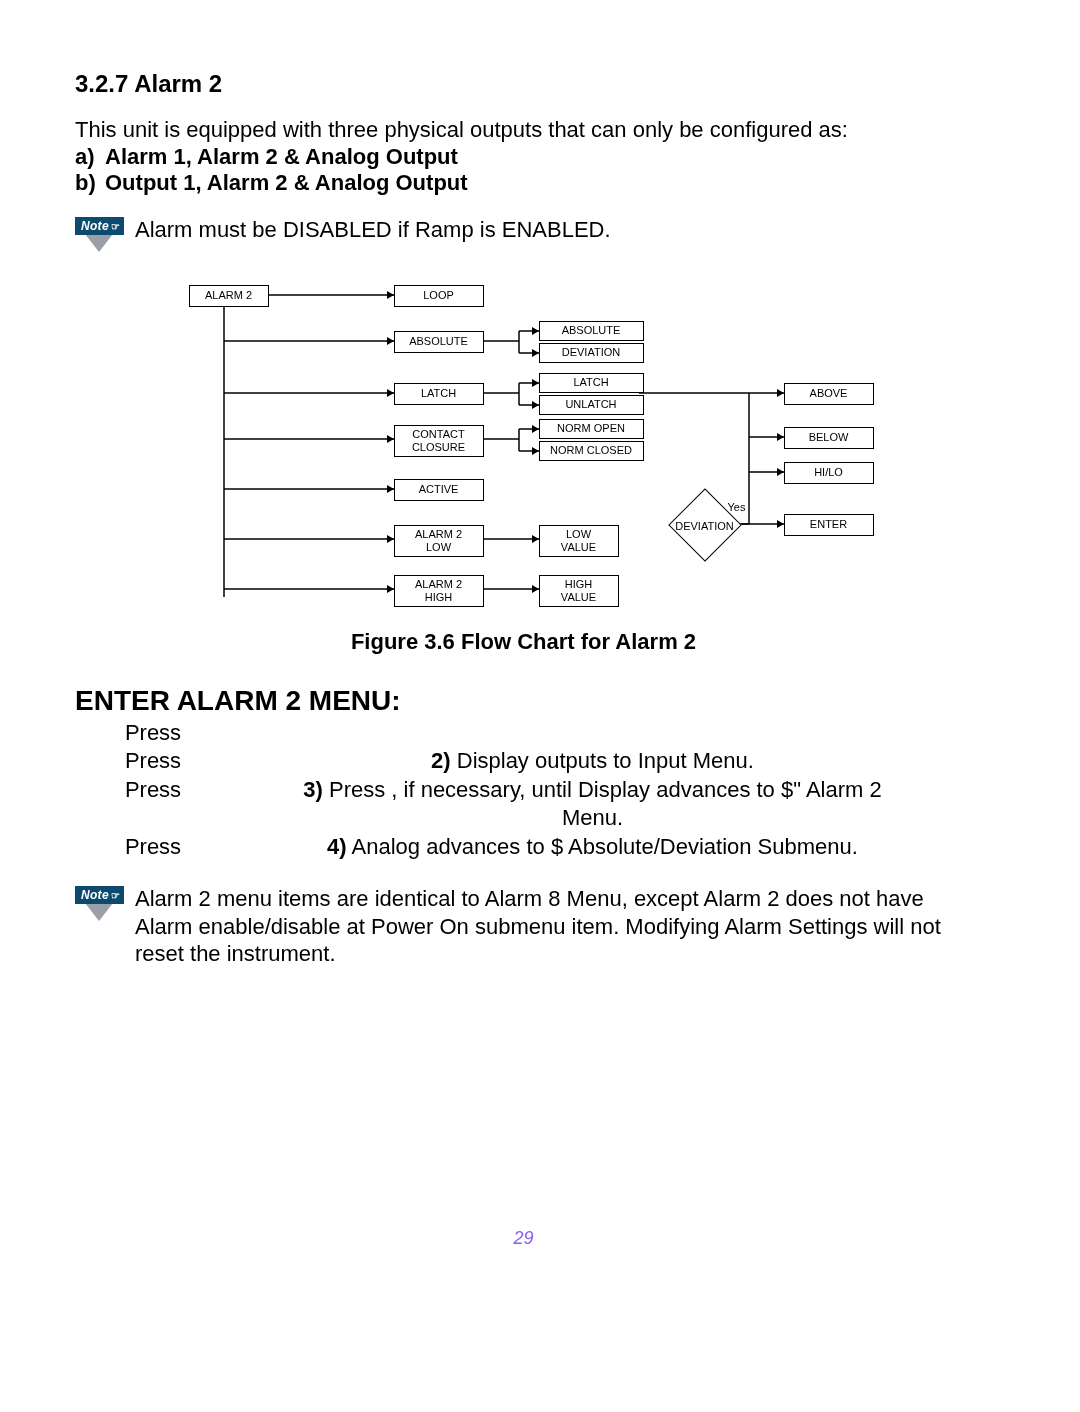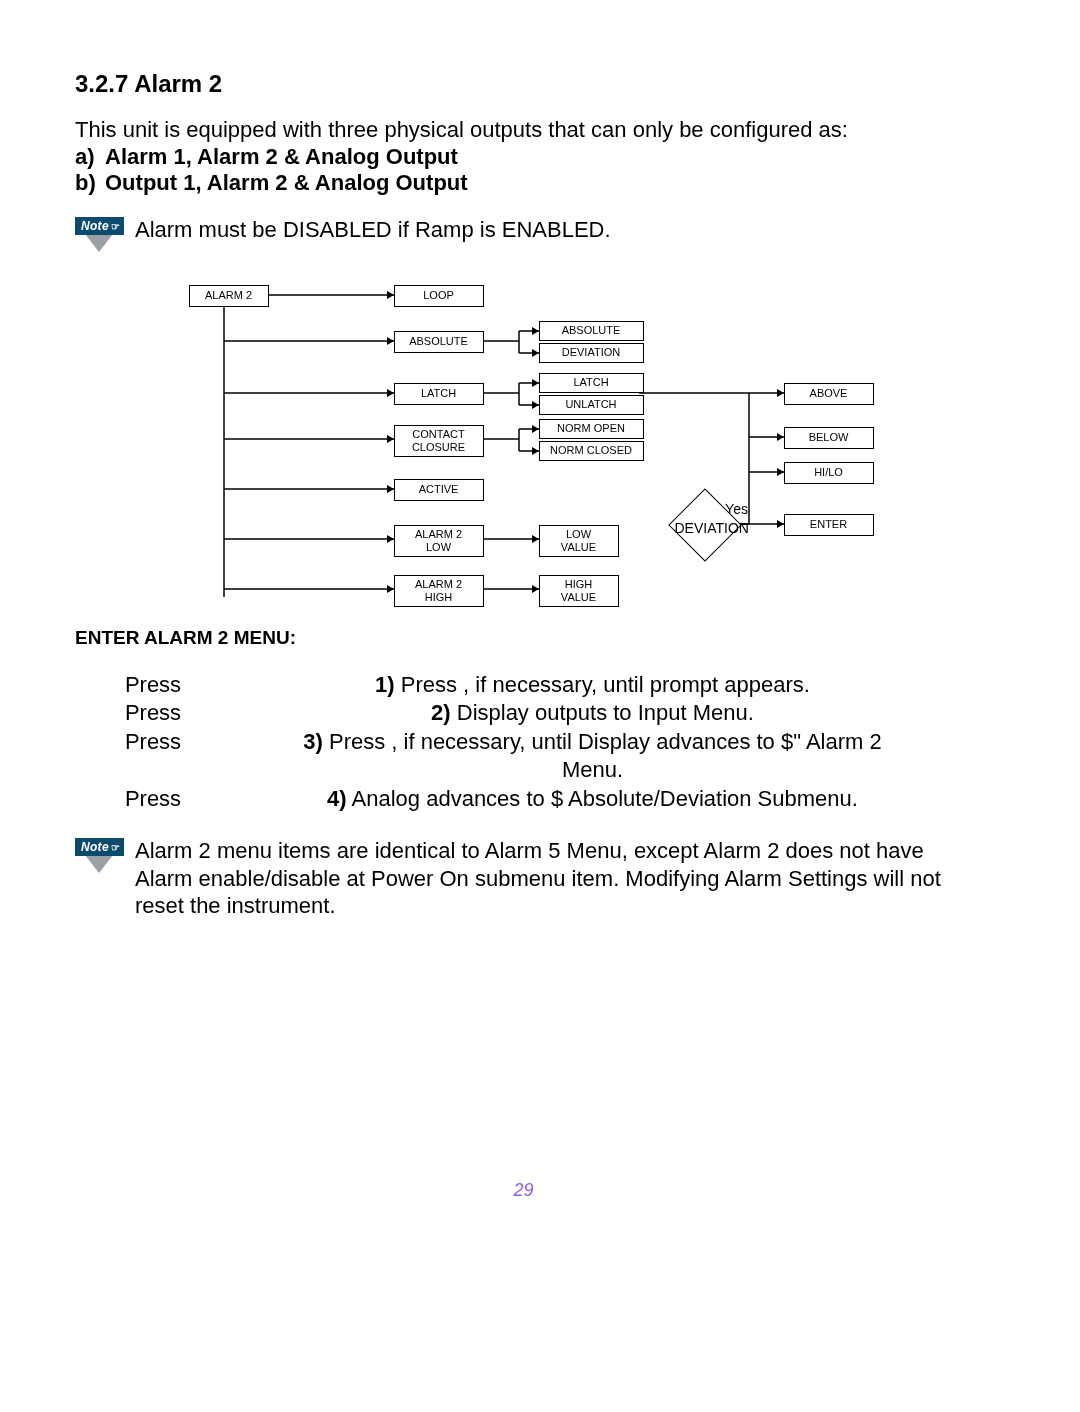--- a/index.html
+++ b/index.html
@@ -96,22 +96,22 @@
   }
   .caption {
     text-align: center;
     font-weight: bold;
     font-size: 22px;
     margin-top: 12px;
     margin-bottom: 30px;
   }
   .subheading {
     font-weight: bold;
-    font-size: 19px;
-    margin-bottom: 22px;
+    font-size: 28px;
+    margin-bottom: 2px;
   }
   .steps { margin-left: 18px; }
   .step-row {
     display: flex;
     font-size: 22px;
     line-height: 1.3;
     text-align: center;
   }
   .step-col1 { width: 120px; flex:none;}
   .step-col2 { flex:1; }
@@ -126,21 +126,21 @@
   svg.lines { position:absolute; top:0;left:0; }
   .diamond {
     position:absolute;
     width:50px;height:50px;
     transform:rotate(45deg);
     border:1.5px solid #000;
     background:#fff;
   }
   .diamond-text{
     position:absolute;
-    font-size:14px;
+    font-size:11px;
     text-align:center;
     width:60px;
   }
 </style>
 </head>
 <body>
 
 <div class="page">
 
   <div class="section-heading">3.2.7 Alarm 2</div>
@@ -262,29 +262,27 @@
     <div class="dbox" style="top:106px;left:660px;width:80px;height:16px">ABOVE</div>
     <div class="dbox" style="top:150px;left:660px;width:80px;height:16px">BELOW</div>
     <div class="dbox" style="top:185px;left:660px;width:80px;height:16px">HI/LO</div>
     <div class="dbox" style="top:237px;left:660px;width:80px;height:16px">ENTER</div>
 
     <div class="diamond" style="top:222px;left:555px"></div>
     <div class="diamond-text" style="top:243px;left:551px">DEVIATION</div>
     <div class="diamond-text" style="top:224px;left:598px;width:30px">Yes</div>
   </div>
 
+  <div class="caption">Figure 3.6 Flow Chart for Alarm 2</div>
 
   <div class="subheading">ENTER ALARM 2 MENU:</div>
 
   <div class="steps">
     <div class="step-row">
       <span class="step-col1">Press</span>
-      <span class="step-col2">
-        <span class="step-num">1)</span><span> Press    , if necessary, until </span><span>       prompt appears.</span>
-      </span>
     </div>
     <div class="step-row">
       <span class="step-col1">Press</span>
       <span class="step-col2">
         <span class="step-num">2)</span><span> Display outputs to </span><span>        Input Menu.</span>
       </span>
     </div>
     <div class="step-row">
       <span class="step-col1">Press</span>
       <span class="step-col2">
@@ -303,17 +301,17 @@
         <span class="step-num">4)</span><span> Analog advances to $</span><span>        Absolute/Deviation Submenu.</span>
       </span>
     </div>
   </div>
 
   <div class="note-row" style="margin-top:24px">
     <div class="note-icon">
       <div class="note-badge">Note</div>
       <div class="note-arrow"></div>
     </div>
-    <div class="note-text">Alarm 2 menu items are identical to Alarm 5 Menu, except Alarm 2 does not have Alarm enable/disable at Power On submenu item. Modifying Alarm Settings will not reset the instrument.</div>
+    <div class="note-text">Alarm 2 menu items are identical to Alarm 8 Menu, except Alarm 2 does not have Alarm enable/disable at Power On submenu item. Modifying Alarm Settings will not reset the instrument.</div>
   </div>
 
   <div class="pagenum">29</div>
 </div>
 
 </body></html>

